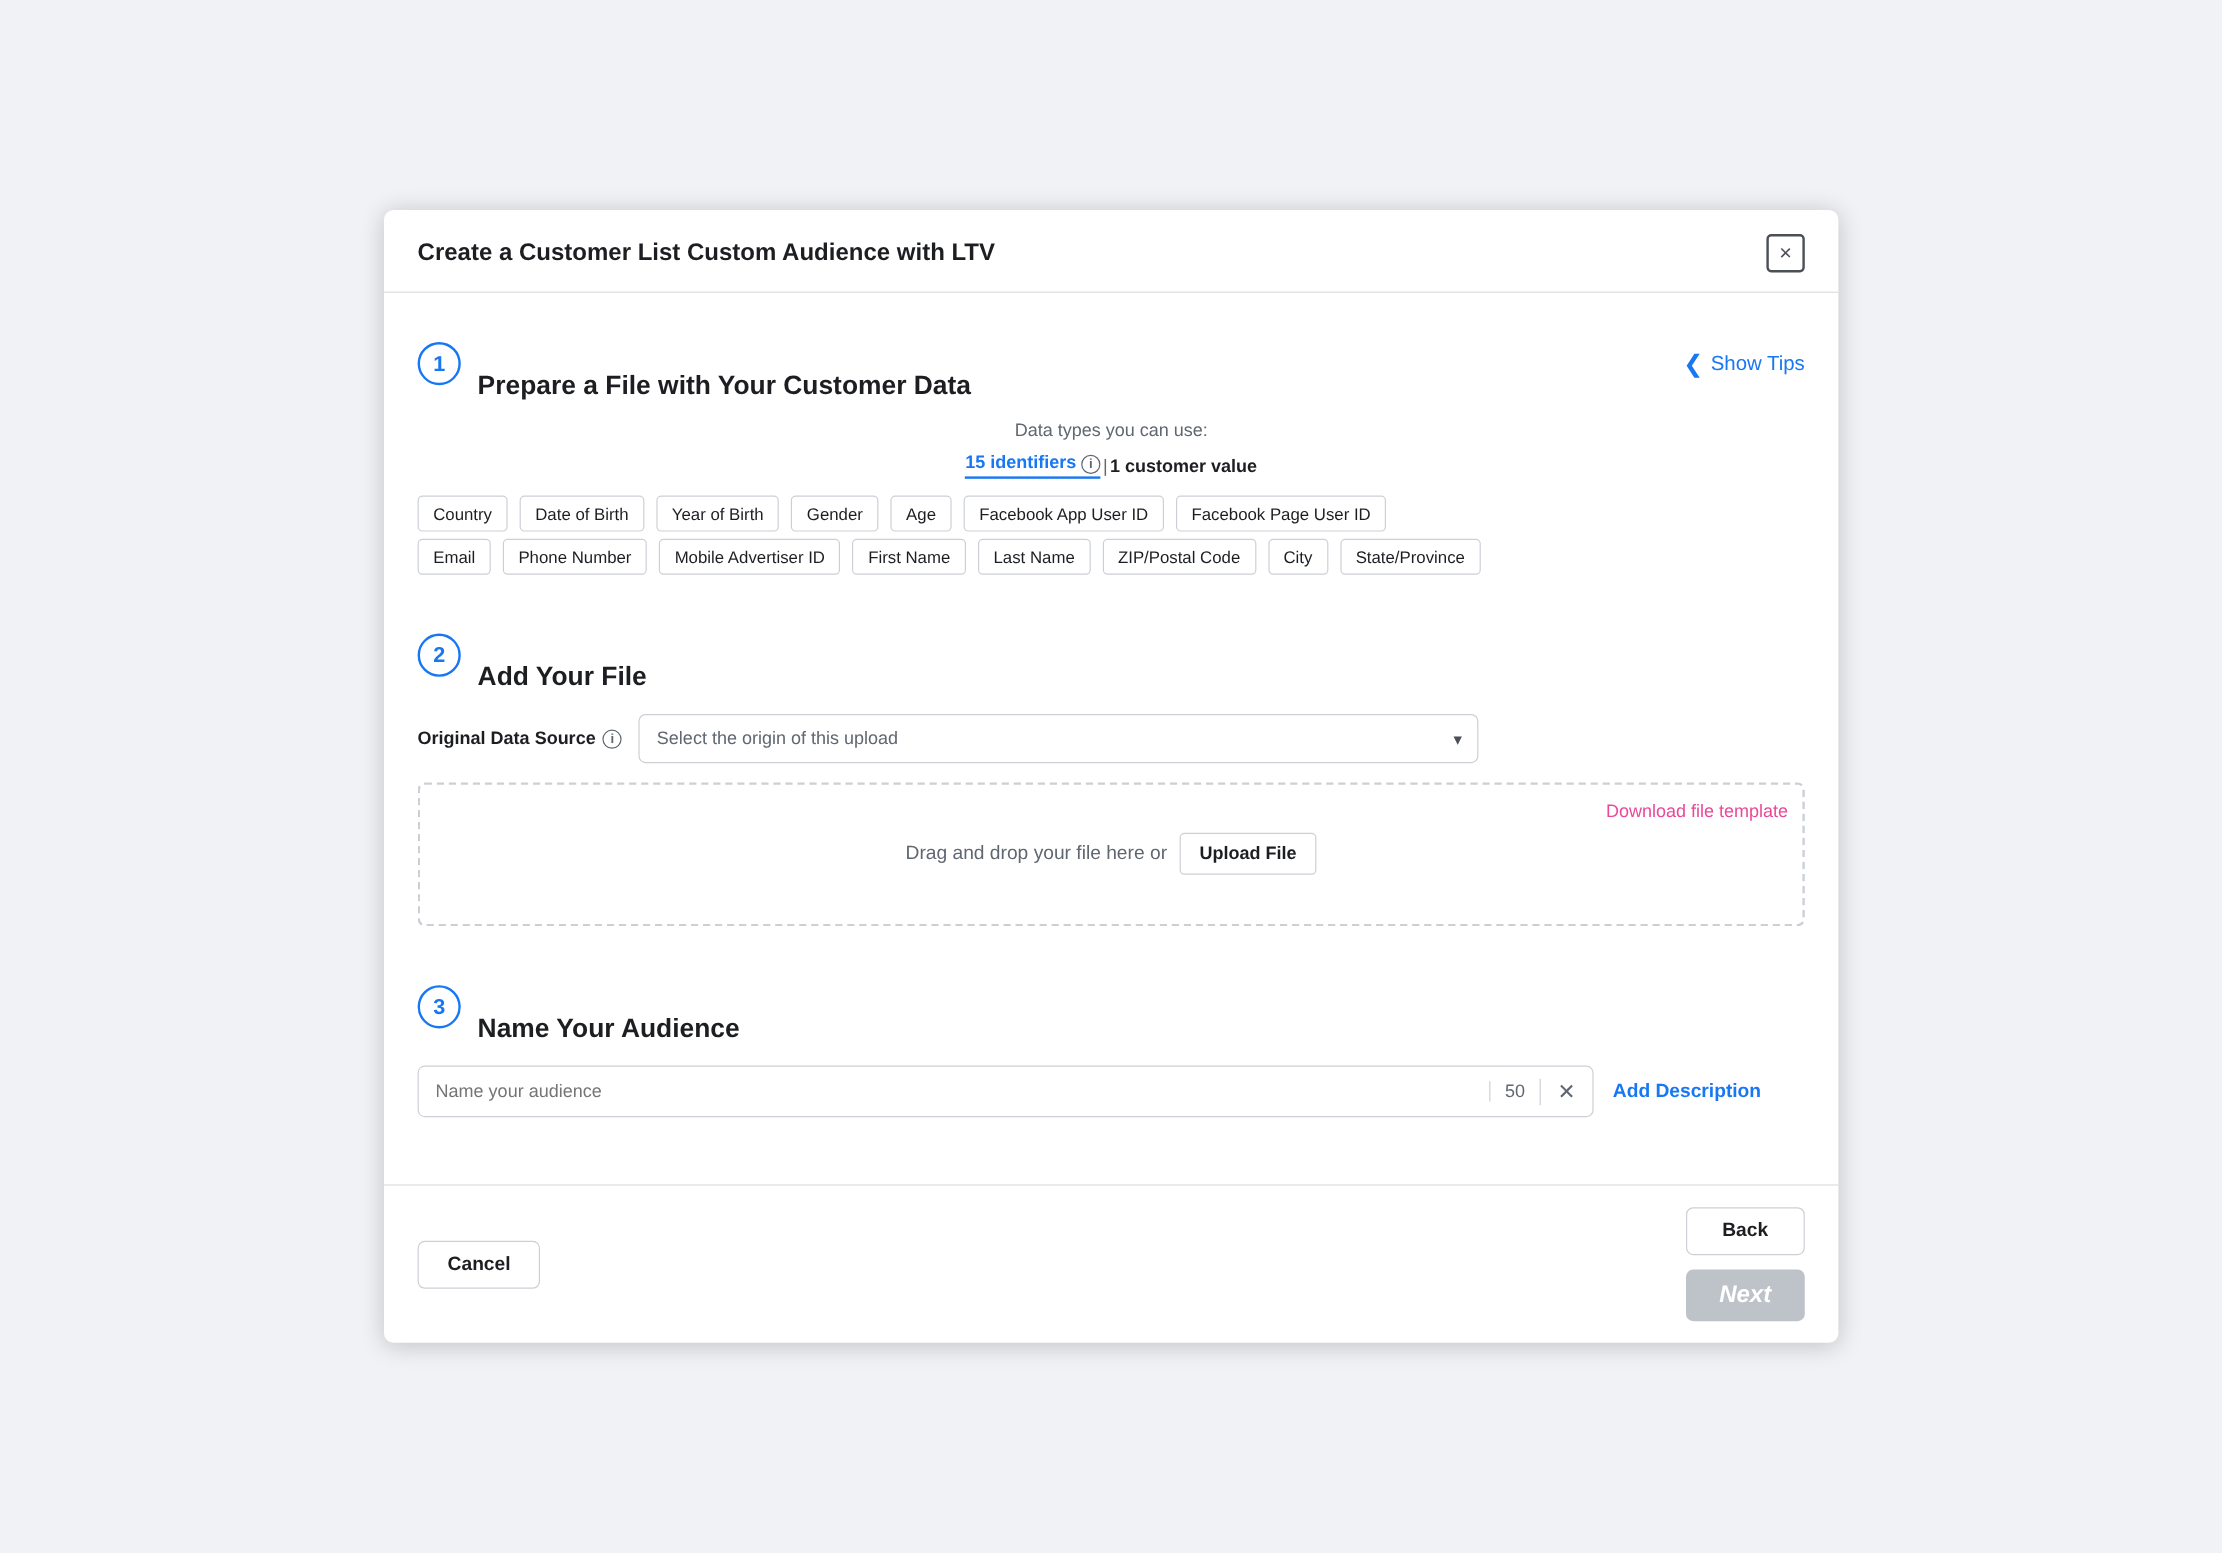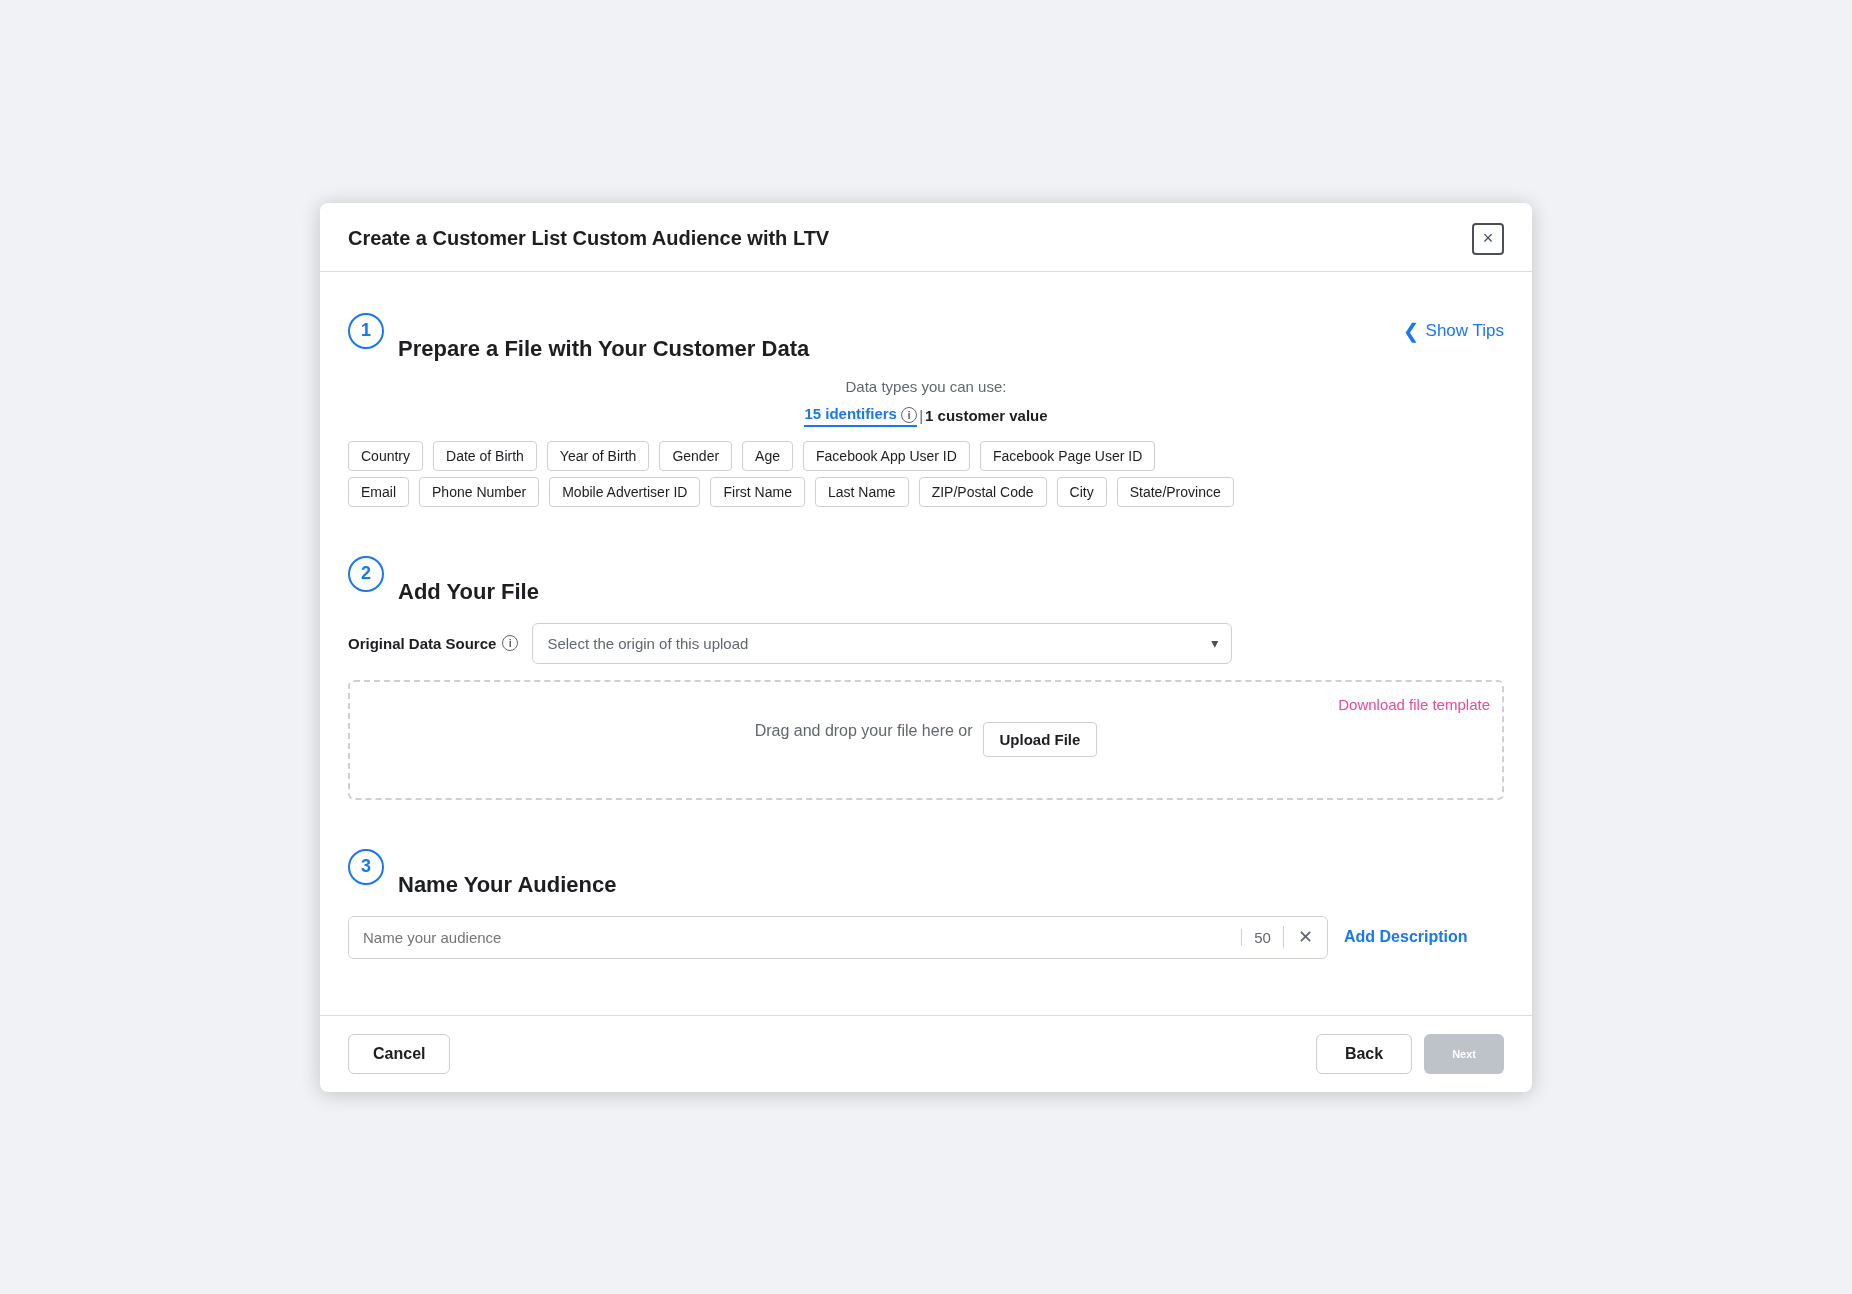--- a/index.html
+++ b/index.html
@@ -206,20 +206,21 @@
       position: absolute;
       top: 14px;
       right: 12px;
       color: #ec4899;
       font-size: 15px;
       cursor: pointer;
       text-decoration: none;
     }
     .upload-content {
       display: flex;
+      align-items: center;
       justify-content: center;
       gap: 10px;
       font-size: 16px;
       color: #606770;
       margin-top: 10px;
     }
     .upload-btn {
       border: 1px solid #ccd0d5;
       border-radius: 4px;
       padding: 8px 16px;
@@ -296,40 +297,42 @@
       border-radius: 6px;
       font-size: 16px;
       font-weight: 600;
       color: #1c1e21;
       background: #fff;
       cursor: pointer;
     }
     .footer-right {
       display: flex;
       gap: 12px;
+      flex-direction: column;
     }
     .back-btn {
       padding: 10px 28px;
       border: 1px solid #ccd0d5;
       border-radius: 6px;
       font-size: 16px;
       font-weight: 600;
       color: #1c1e21;
       background: #fff;
       cursor: pointer;
     }
     .next-btn {
       padding: 10px 28px;
       border: none;
       border-radius: 6px;
-      font-size: 11px;
+      font-size: 20px;
       font-weight: 600;
       color: #fff;
       background: #1877f2;
       cursor: pointer;
+      font-style: italic;
     }
     .next-btn:disabled, .next-btn[data-disabled="true"] {
       background: #bec3c9;
       cursor: not-allowed;
     }
   </style>
 </head>
 <body>
 
 <div class="modal">

